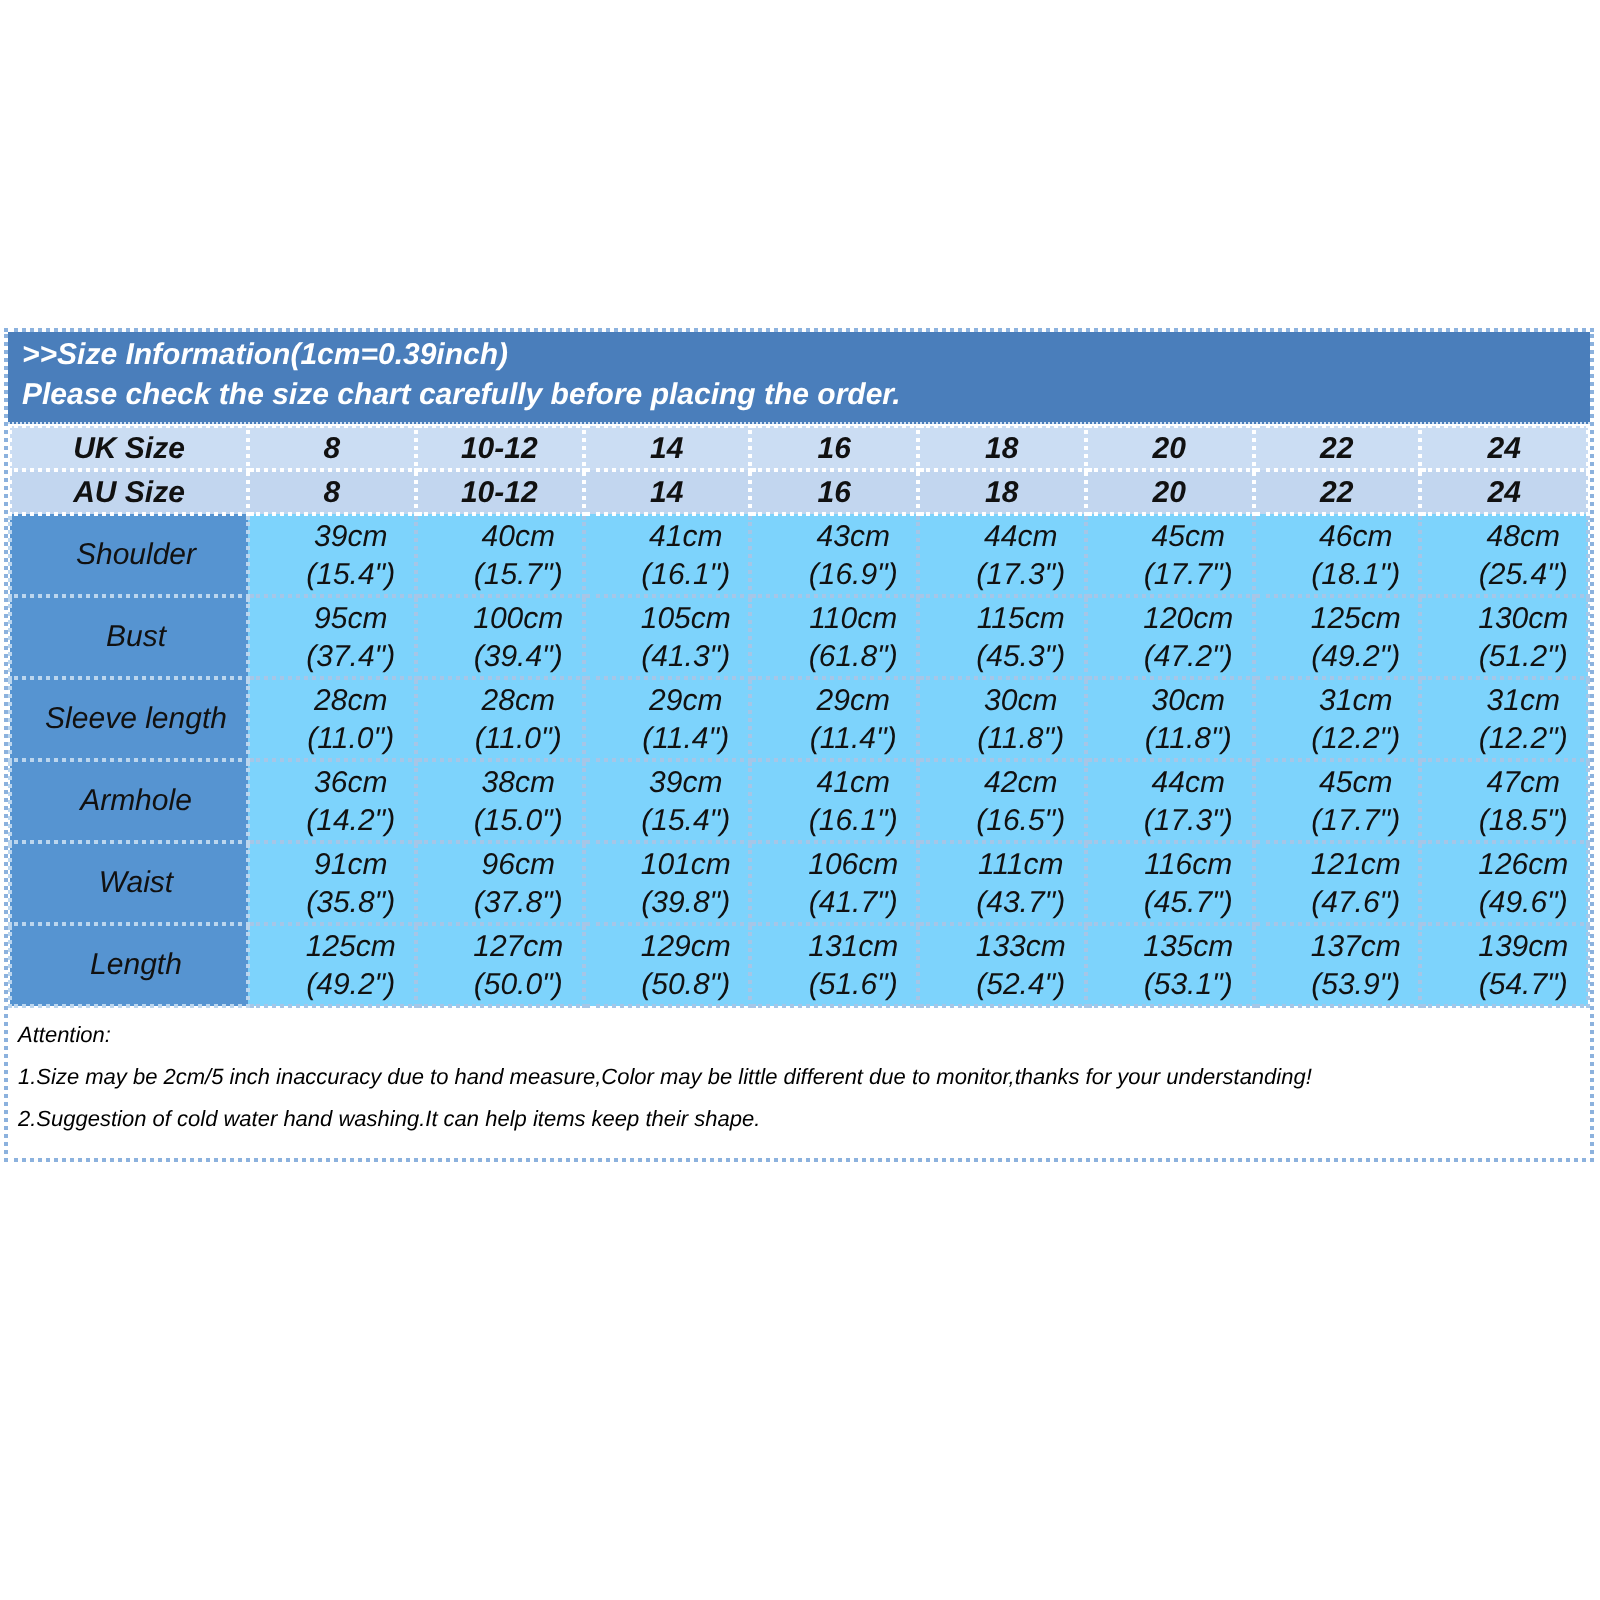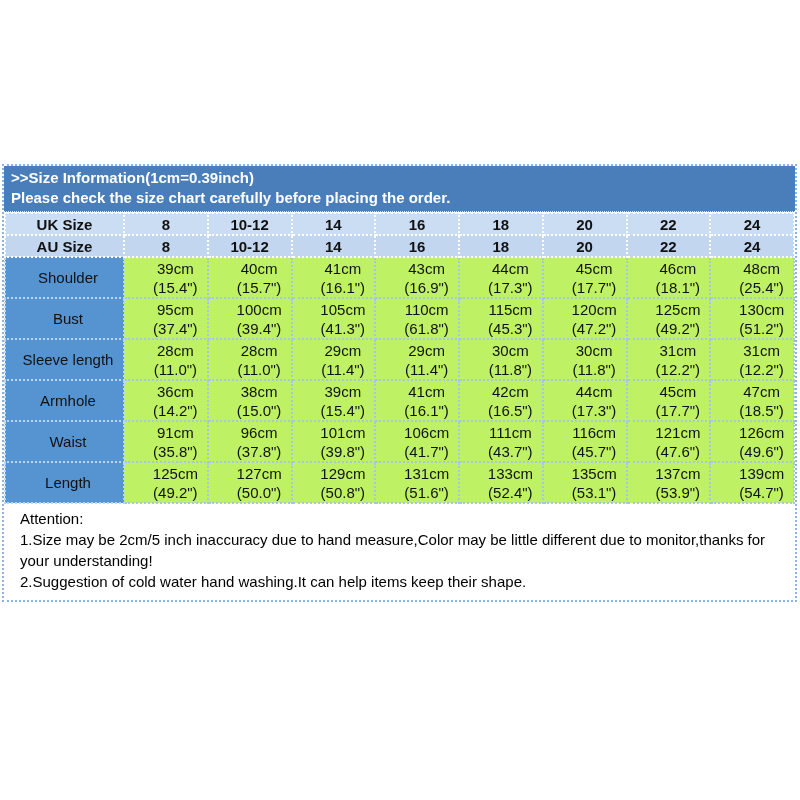--- a/index.html
+++ b/index.html
@@ -10,20 +10,21 @@
     height: 800px;
     font-family: "Liberation Sans", sans-serif;
     -webkit-font-smoothing: antialiased;
   }
   .canvas {
     position: relative;
     width: 800px;
     height: 800px;
     background: #ffffff;
     overflow: hidden;
+    font-style: italic;
   }
   .sheet {
     position: absolute;
     left: 2px;
     top: 164px;
     width: 791px;
     border: 2px dotted #8cb2de;
     background: #ffffff;
   }
   .banner {
@@ -77,34 +78,33 @@
   }
   
   tr.m-row td.m-label {
     background: #5694d1;
     text-align: center;
     padding-left: 7px;
     font-weight: normal;
     border: 2px dotted #bcd6ee;
   }
   tr.m-row td.m-val {
-    background: #bef264;
+    background: #7dd3fc;
     white-space: pre-line;
     line-height: 19px;
     height: 39px;
     border: 2px dotted #a6c6e7;
     padding-left: 19px;
   }
   .attention {
     background: #ffffff;
     color: #000000;
-    font-size: 15px;
+    font-size: 11px;
     line-height: 21px;
     padding: 4px 4px 8px 5px;
-    margin-left: 11px;
   }
   .attention p { margin: 0; }
 </style>
 </head>
 <body>
 
 <div class="canvas">
   <div class="sheet">
 
     <div class="banner">

